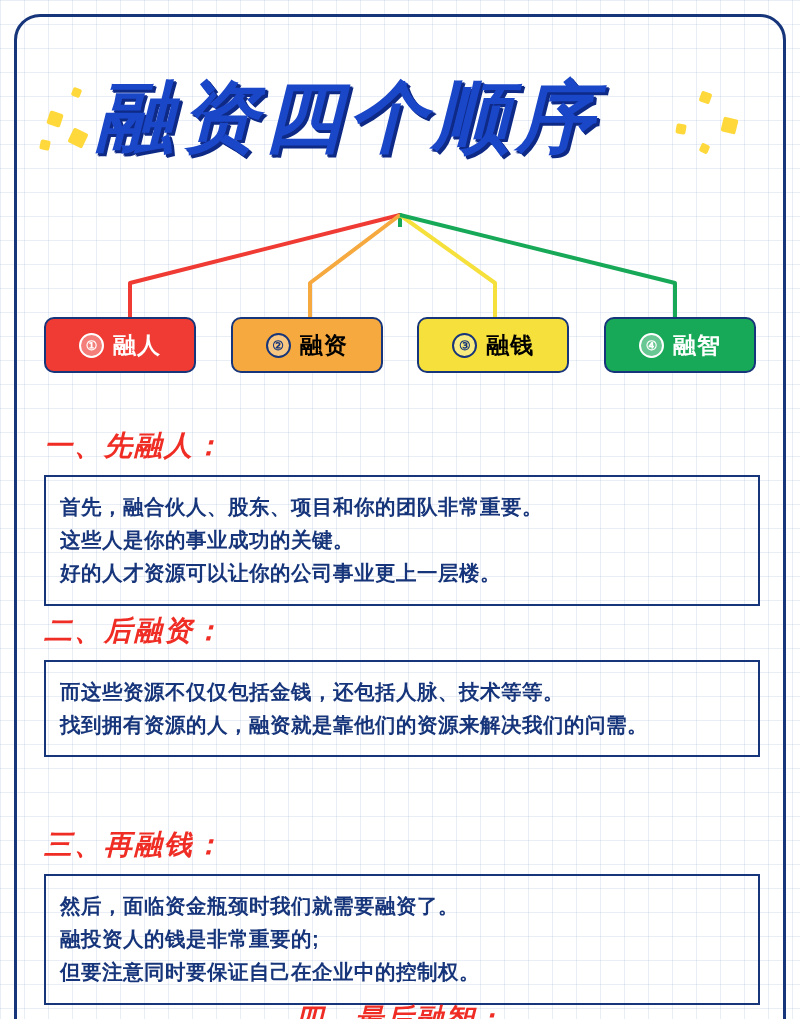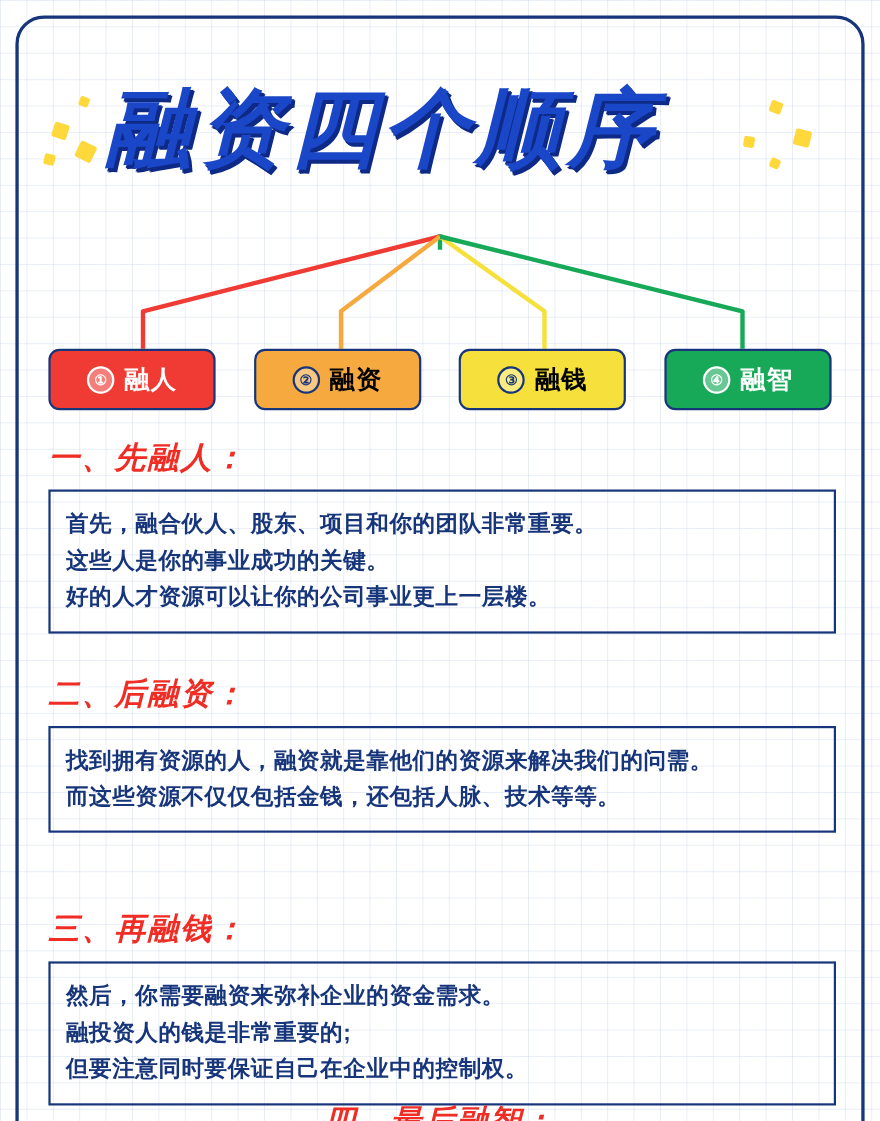--- a/index.html
+++ b/index.html
@@ -147,21 +147,21 @@
   }
   .sec-line {
     font-size: 20.5px;
     color: #16357a;
     font-weight: bold;
     line-height: 1.62;
     letter-spacing: 0.5px;
     white-space: nowrap;
   }
 
-  .sec1 { top: 397px; }
+  .sec1 { top: 427px; }
   .sec2 { top: 612px; }
   .sec3 { top: 826px; }
 
   .bottom-peek {
     position: absolute;
     left: 0;
     top: 1000px;
     width: 800px;
     text-align: center;
     font-size: 28px;
@@ -224,29 +224,29 @@
     <div class="sec-box">
       <div class="sec-line">首先，融合伙人、股东、项目和你的团队非常重要。</div>
       <div class="sec-line">这些人是你的事业成功的关键。</div>
       <div class="sec-line">好的人才资源可以让你的公司事业更上一层楼。</div>
     </div>
   </div>
 
   <div class="section sec2">
     <div class="sec-head">二、后融资：</div>
     <div class="sec-box">
+      <div class="sec-line">而这些资源不仅仅包括金钱，还包括人脉、技术等等。</div>
       <div class="sec-line">找到拥有资源的人，融资就是靠他们的资源来解决我们的问需。</div>
-      <div class="sec-line">而这些资源不仅仅包括金钱，还包括人脉、技术等等。</div>
     </div>
   </div>
 
   <div class="section sec3">
     <div class="sec-head">三、再融钱：</div>
     <div class="sec-box">
-      <div class="sec-line">然后，你需要融资来弥补企业的资金需求。</div>
+      <div class="sec-line">然后，面临资金瓶颈时我们就需要融资了。</div>
       <div class="sec-line">融投资人的钱是非常重要的;</div>
       <div class="sec-line">但要注意同时要保证自己在企业中的控制权。</div>
     </div>
   </div>
 
   <div class="bottom-peek">四、最后融智：</div>
 
 </div>
 
 </body></html>

